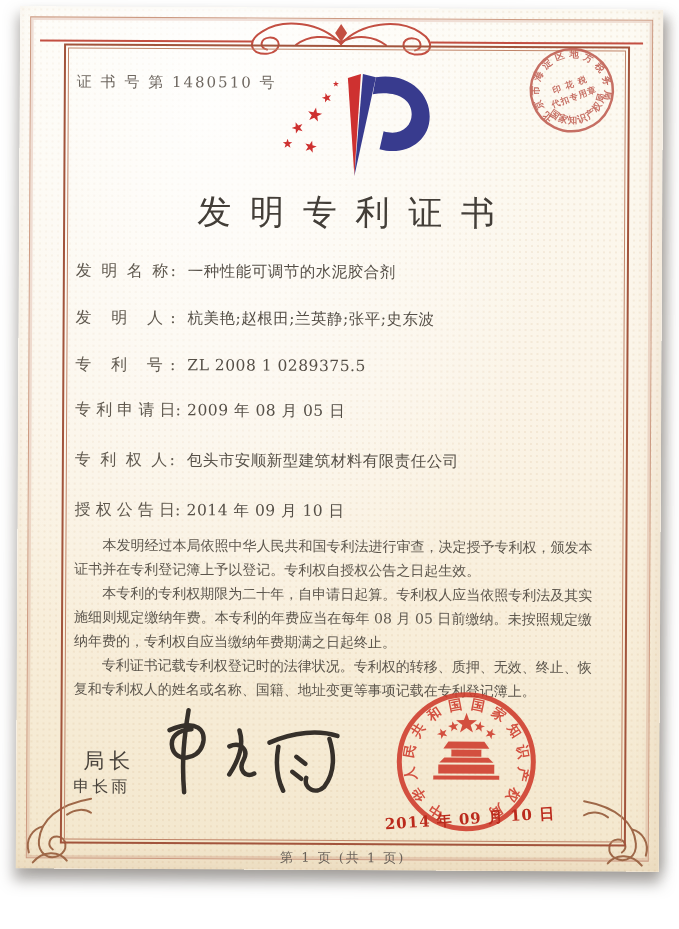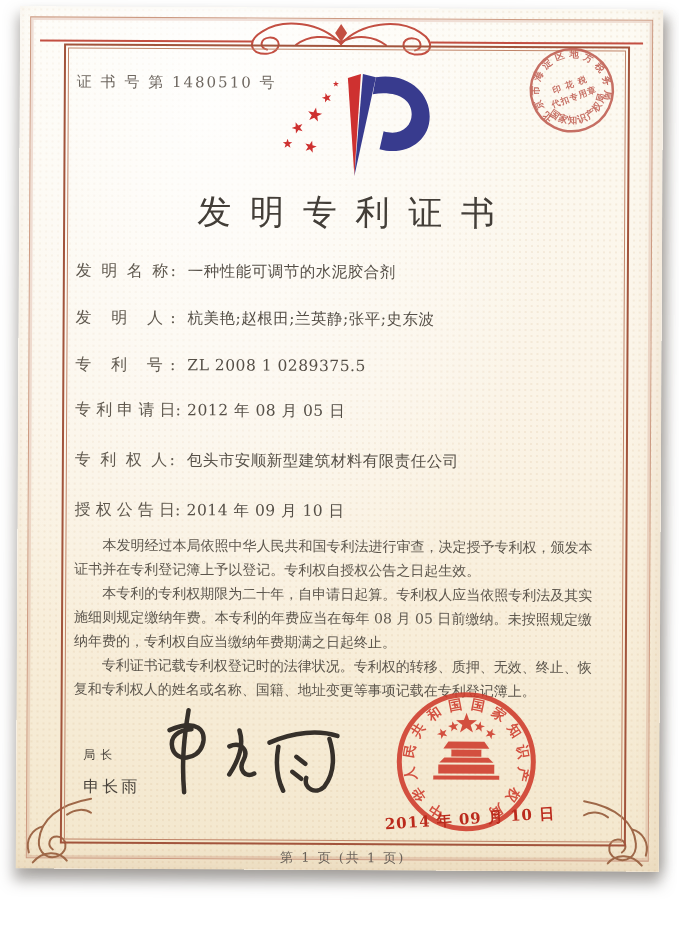--- a/index.html
+++ b/index.html
@@ -60,22 +60,22 @@
     display:inline-block;width:100px;
     text-align:justify;text-align-last:justify;
     color:#5f584e;
   }
   .field-value{margin-left:12px;font-size:15.5px;color:#554f47;letter-spacing:.5px}
   .paras{
     position:absolute;left:57px;top:526px;width:518px;
     font-size:14px;line-height:24px;color:#5c564d;text-align:justify;
   }
   .paras p{margin:0;text-indent:2em}
-  .director-title{position:absolute;left:67px;top:740px;font-size:12px;letter-spacing:5px;color:#49433c}
-  .director-name{position:absolute;left:67px;top:770px;font-size:16px;letter-spacing:3px;color:#49433c}
+  .director-title{position:absolute;left:67px;top:740px;font-size:21px;letter-spacing:5px;color:#49433c}
+  .director-name{position:absolute;left:57px;top:770px;font-size:16px;letter-spacing:3px;color:#49433c}
   .signature{position:absolute;left:125px;top:693px;width:235px;height:110px}
   
   .seal-main{position:absolute;left:365px;top:668px;width:170px;height:170px}
   .seal-main [data-ring] text{font-size:13.5px;fill:#ce3a2b;text-anchor:middle;font-weight:700}
   .seal-date{
     position:absolute;left:368px;top:801px;width:172px;text-align:center;
     color:#bb2a1c;font-size:15px;font-weight:700;letter-spacing:1px;
     transform:rotate(-4deg);
   }
   .seal-tax{position:absolute;left:505px;top:34px;width:94px;height:94px}
@@ -149,21 +149,21 @@
     <div class="field-row">
       <span class="field-label">发 明 名 称:</span><span class="field-value">一种性能可调节的水泥胶合剂</span>
     </div>
     <div class="field-row">
       <span class="field-label">发 明 人:</span><span class="field-value">杭美艳;赵根田;兰英静;张平;史东波</span>
     </div>
     <div class="field-row">
       <span class="field-label">专 利 号:</span><span class="field-value">ZL 2008 1 0289375.5</span>
     </div>
     <div class="field-row">
-      <span class="field-label">专 利 申 请 日:</span><span class="field-value">2012 年 08 月 05 日</span>
+      <span class="field-label">专 利 申 请 日:</span><span class="field-value">2009 年 08 月 05 日</span>
     </div>
     <div class="field-row">
       <span class="field-label">专 利 权 人:</span><span class="field-value">包头市安顺新型建筑材料有限责任公司</span>
     </div>
     <div class="field-row">
       <span class="field-label">授 权 公 告 日:</span><span class="field-value">2014 年 09 月 10 日</span>
     </div>
   </div>
 
   <div class="paras">

